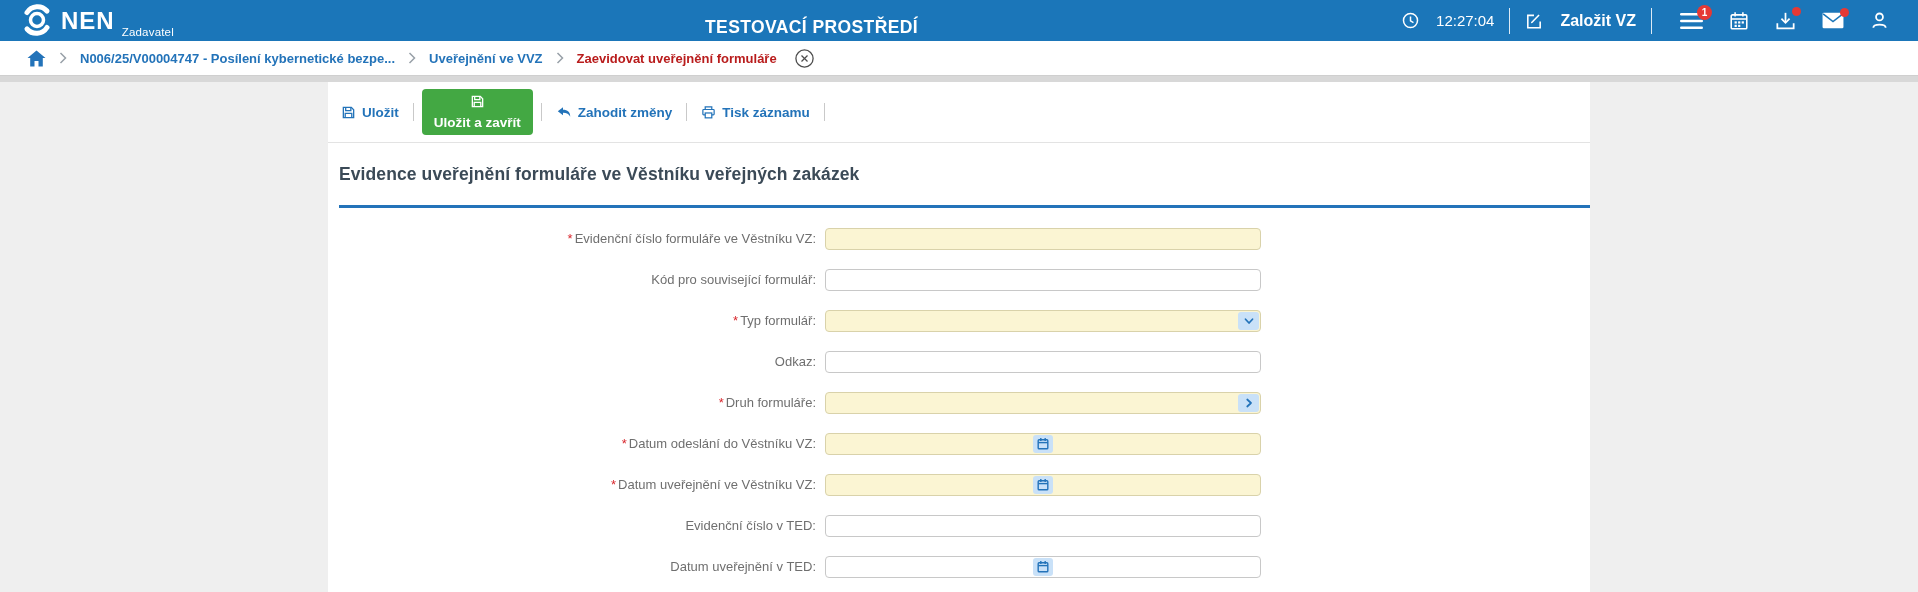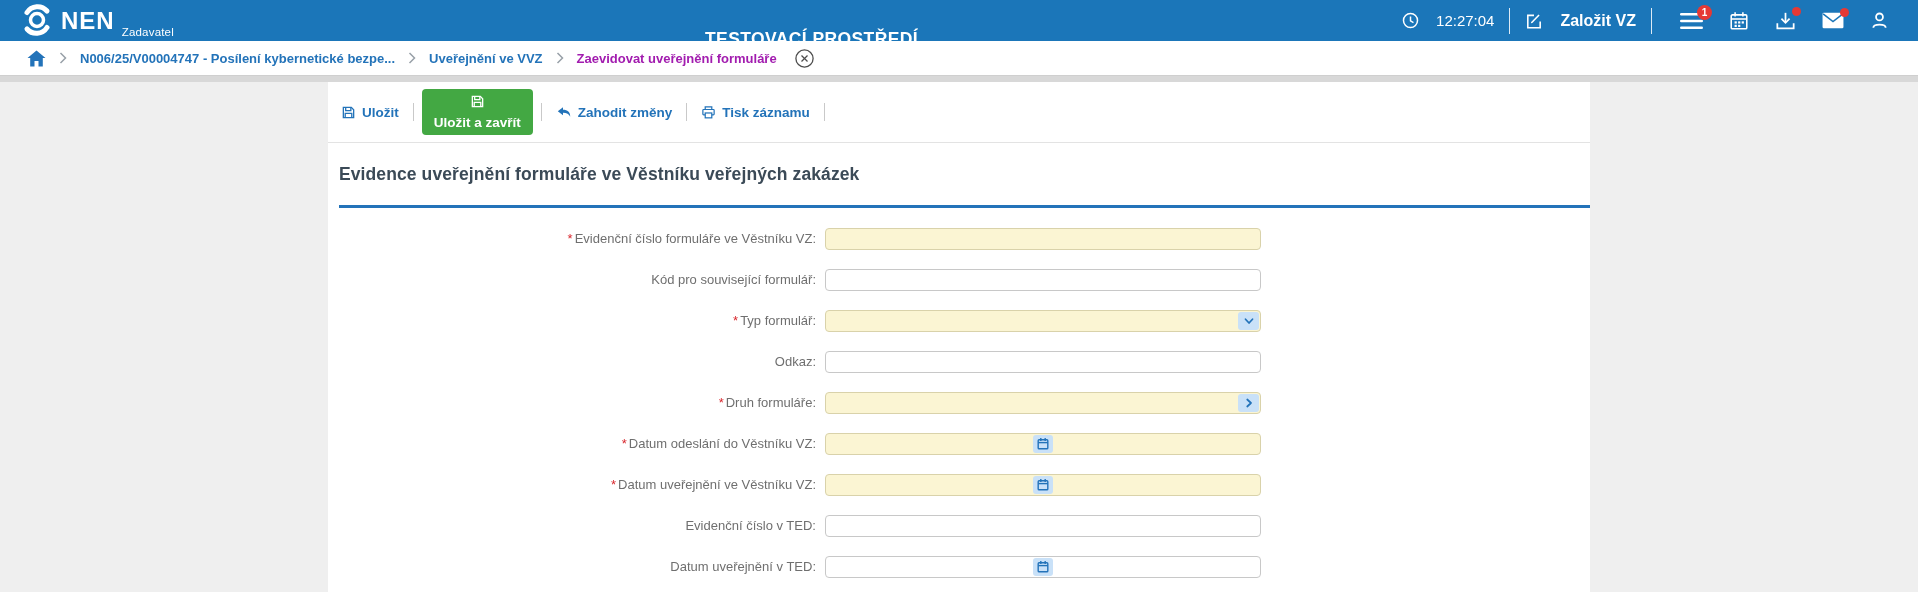--- a/index.html
+++ b/index.html
@@ -13,21 +13,21 @@
   .topbar{
     position:relative;height:41px;background:var(--topbar-blue,#1b76b9);
     display:flex;align-items:center;color:#fff;
   }
   .logo-group{display:flex;align-items:flex-end;margin-left:20px;gap:7px;}
   .logo-swirl{width:34px;height:34px;margin-bottom:2px;}
   .brand-text{font-size:24px;font-weight:bold;letter-spacing:1px;line-height:1;margin-bottom:6px;}
   .brand-sub{font-size:11.5px;font-weight:400;margin-bottom:1px;letter-spacing:.2px;}
   .env-label{
     position:absolute;left:705px;top:0;height:55px;display:flex;align-items:center;
-    font-size:17.5px;font-weight:bold;letter-spacing:.4px;margin-top:12px;
+    font-size:17.5px;font-weight:bold;letter-spacing:.4px;
   }
   .topbar-right{display:flex;align-items:center;margin-left:auto;padding-right:16px;}
   .tb-group{display:flex;align-items:center;gap:17px;cursor:pointer;}
   .tb-time{font-size:15px;}
   .tb-create{font-size:16px;font-weight:bold;}
   .tb-divider{width:1px;height:26px;background:rgba(255,255,255,.85);margin:0 15px;}
   .tb-iconbtn{position:relative;background:none;border:none;padding:0;margin:0 13px;cursor:pointer;color:#fff;display:flex;align-items:center;}
   .tb-iconbtn svg{display:block;}
   .badge{
     position:absolute;top:-7px;right:-9px;min-width:15px;height:15px;border-radius:8px;
@@ -36,21 +36,21 @@
   }
   .dot{position:absolute;top:-4px;right:-5px;width:9px;height:9px;border-radius:50%;background:var(--badge-red,#e53935);}
   
   .crumb-bar{
     height:34px;background:#fff;border-bottom:1px solid #cfcfcf;
     display:flex;align-items:center;padding-left:27px;gap:13px;
   }
   .crumb-home{background:none;border:none;padding:0;cursor:pointer;display:flex;}
   .crumb-sep{display:flex;align-items:center;}
   .crumb-link{font-size:13px;color:var(--accent-blue,#2373b9);text-decoration:none;font-weight:bold;}
-  .crumb-current{font-size:13px;color:#a21caf;font-weight:bold;}
+  .crumb-current{font-size:13px;color:#b91c1c;font-weight:bold;}
   .crumb-close{background:none;border:none;padding:0;margin-left:5px;cursor:pointer;display:flex;}
   .gray-strip{height:6px;background:#d8d8d8;}
   
   .page{position:relative;height:510px;background:#efefef;}
   .panel{position:absolute;left:328px;top:0;width:1262px;bottom:0;background:#fff;}
   
   .toolbar{display:flex;align-items:center;padding:7px 0 7px 7px;border-bottom:1px solid #e3e3e3;}
   .tbtn{
     display:flex;align-items:center;gap:6px;background:none;border:none;cursor:pointer;
     color:var(--accent-blue,#2373b9);font-family:inherit;font-size:13.5px;font-weight:bold;padding:4px 6px;

